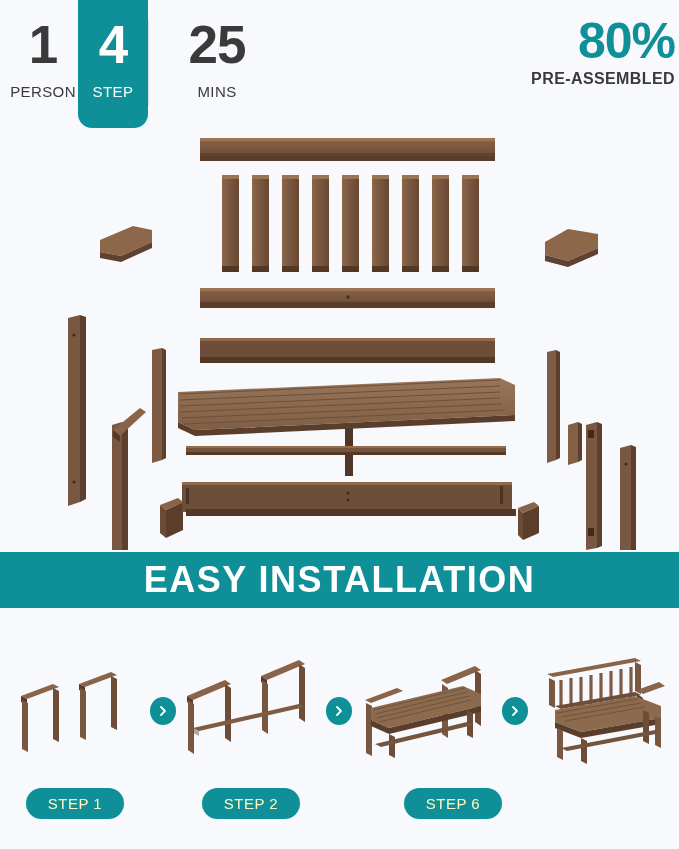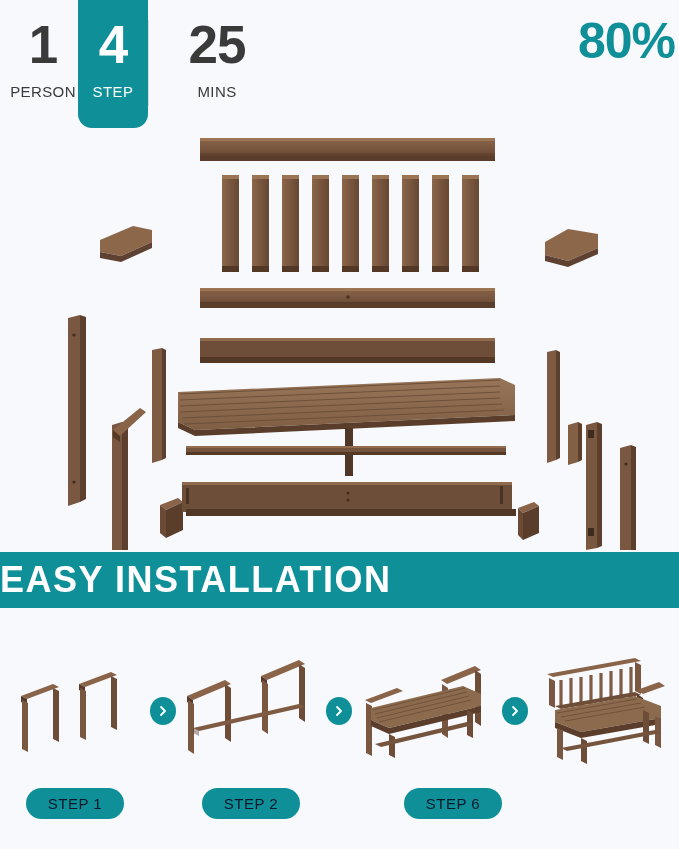--- a/index.html
+++ b/index.html
@@ -62,21 +62,21 @@
   .exploded {
     position: absolute; top: 130px; left: 0; width: 679px; height: 420px;
     background: #f7f9fc;
   }
   .exploded svg { display: block; }
 
   
   .banner {
     position: absolute; top: 552px; left: 0; width: 679px; height: 56px;
     background: #0f9099;
-    display: flex; align-items: center; justify-content: flex-start;
+    display: flex; align-items: center; justify-content: center;
   }
   .banner .txt {
     color: #ffffff; font-size: 36px; font-weight: bold;
     letter-spacing: 1.5px;
   }
 
   
   .steps {
     position: absolute; top: 608px; left: 0; width: 679px; height: 241px;
     background: #f7f9fc;
@@ -102,21 +102,21 @@
 
   .labels-row {
     position: absolute; top: 180px; left: 0; width: 679px;
     display: flex; align-items: center;
   }
   .label-cell {
     width: 150px; display: flex; justify-content: center;
   }
   .label-spacer { width: 26px; }
   .pill {
-    background: #0f9099; color: #0f172a;
+    background: #0f9099; color: #fef9c3;
     font-size: 15px; letter-spacing: 0.5px;
     padding: 7px 22px; border-radius: 16px;
     white-space: nowrap;
   }
 </style>
 </head>
 <body>
 
 <div class="page">
 
@@ -138,20 +138,21 @@
 
       <div class="stat wide">
         <div class="num">25</div>
         <div class="lbl">MINS</div>
       </div>
 
     </div>
 
     <div class="preassembled">
       <div class="pct">80%</div>
+      <div class="cap">PRE-ASSEMBLED</div>
     </div>
 
   </div>
 
   <div class="exploded">
     <svg width="679" height="420" viewBox="0 0 679 420" xmlns="http://www.w3.org/2000/svg">
       <defs>
         <linearGradient id="wface" x1="0" y1="0" x2="0" y2="1">
           <stop offset="0%" stop-color="#8a6449"></stop>
           <stop offset="50%" stop-color="#7b5840"></stop>

